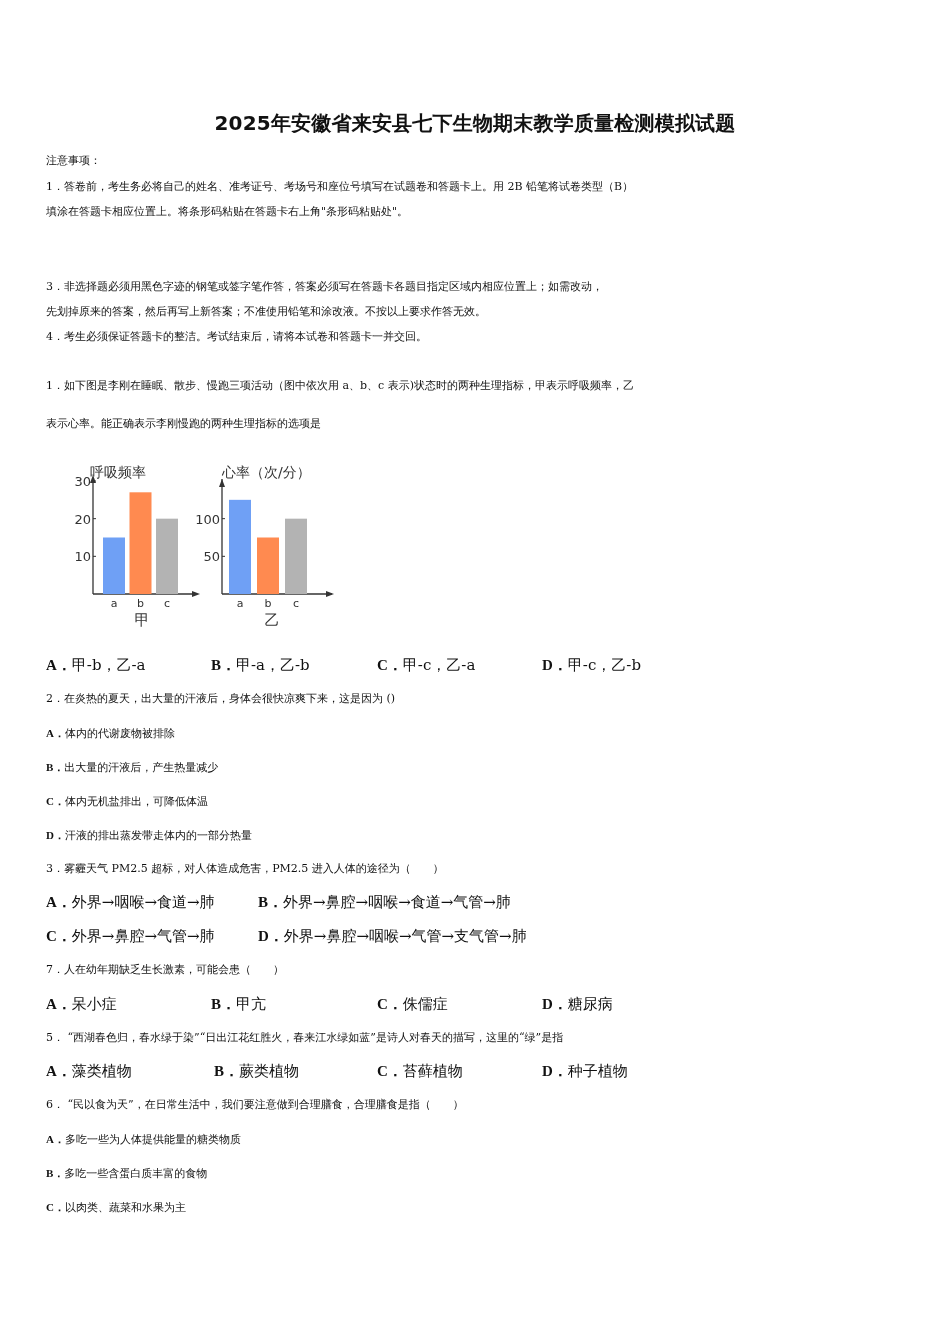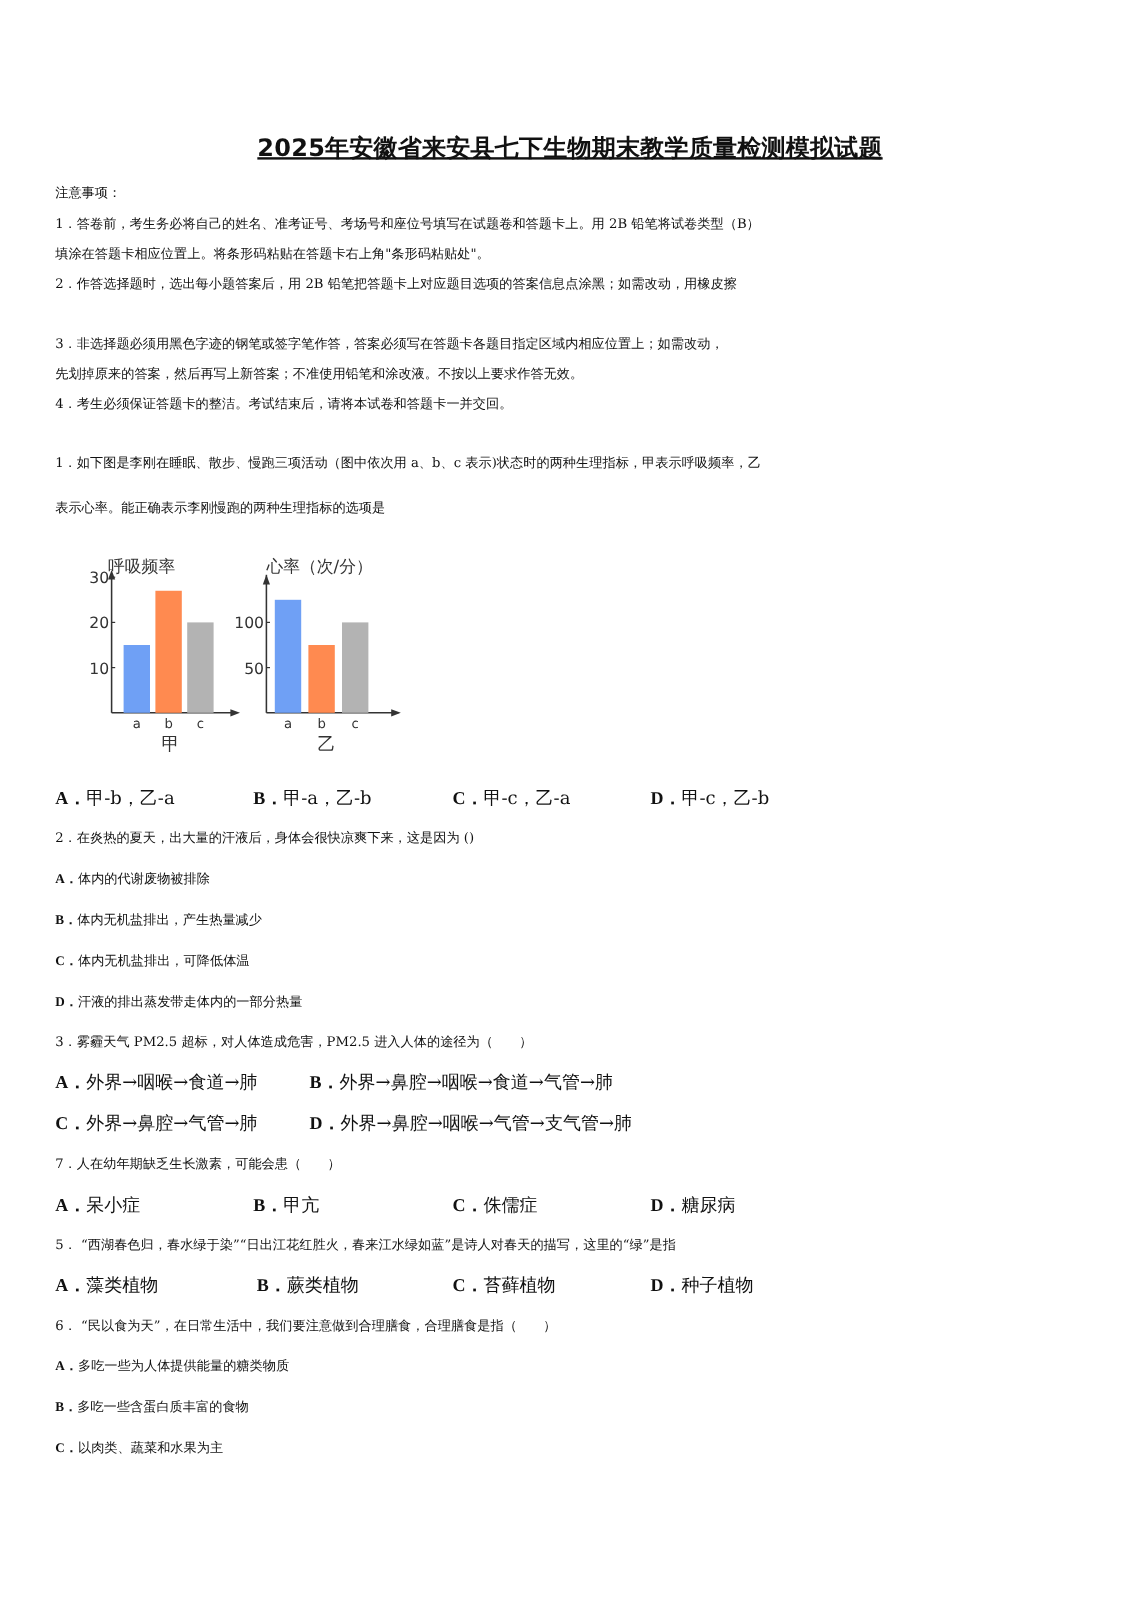--- a/index.html
+++ b/index.html
@@ -1,37 +1,36 @@
 <!DOCTYPE html>
 <html><head>
 <meta charset="utf-8">
 <style>
   html, body { margin: 0; padding: 0; background: #ffffff; }
   body { width: 950px; height: 1344px; position: relative; overflow: hidden; color: #111; font-family: "DejaVu Serif", "Liberation Serif", serif; }
   .page { position: absolute; left: 0; top: 0; width: 950px; height: 1344px; }
-  .title { position: absolute; left: 0; width: 950px; top: 110px; text-align: center; font-family: "DejaVu Sans", "Liberation Sans", sans-serif; font-weight: bold; font-size: 20px; letter-spacing: 0.2px; text-decoration: underline; }
+  .title { position: absolute; left: 0; width: 950px; top: 110px; text-align: center; font-family: "DejaVu Sans", "Liberation Sans", sans-serif; font-weight: bold; font-size: 20px; letter-spacing: 0.2px; }
   .line { position: absolute; left: 46px; font-size: 11px; white-space: nowrap; line-height: 20px; }
   .notice { font-size: 11px; }
   .opt-label { font-weight: bold; font-family: "Liberation Serif", "DejaVu Serif", serif; }
   .opts4 { position: absolute; left: 46px; font-size: 15px; height: 20px; line-height: 20px; white-space: nowrap; }
   .opts4 span.o { position: absolute; top: 0; }
   .charts { position: absolute; left: 70px; top: 455px; width: 280px; height: 180px; }
   svg text { font-family: "DejaVu Sans", "Liberation Sans", sans-serif; }
 </style>
 </head>
 <body>
 
 <div class="page">
 
   <div class="title">2025年安徽省来安县七下生物期末教学质量检测模拟试题</div>
 
   <div class="line notice" style="top:151px">注意事项：</div>
   <div class="line notice" style="top:177px">1．答卷前，考生务必将自己的姓名、准考证号、考场号和座位号填写在试题卷和答题卡上。用 2B 铅笔将试卷类型（B）</div>
   <div class="line notice" style="top:202px">填涂在答题卡相应位置上。将条形码粘贴在答题卡右上角"条形码粘贴处"。</div>
-  <div class="line notice" style="top:227px">2．作答选择题时，选出每小题答案后，用 2B 铅笔把答题卡上对应题目选项的答案信息点涂黑；如需改动，用橡皮擦</div>
   <div class="line notice" style="top:277px">3．非选择题必须用黑色字迹的钢笔或签字笔作答，答案必须写在答题卡各题目指定区域内相应位置上；如需改动，</div>
   <div class="line notice" style="top:302px">先划掉原来的答案，然后再写上新答案；不准使用铅笔和涂改液。不按以上要求作答无效。</div>
   <div class="line notice" style="top:327px">4．考生必须保证答题卡的整洁。考试结束后，请将本试卷和答题卡一并交回。</div>
 
   <div class="line" style="top:376px">1．如下图是李刚在睡眠、散步、慢跑三项活动（图中依次用 a、b、c 表示)状态时的两种生理指标，甲表示呼吸频率，乙</div>
   <div class="line" style="top:414px">表示心率。能正确表示李刚慢跑的两种生理指标的选项是</div>
 
   <div class="charts">
     <svg width="280" height="180" viewBox="0 0 280 180">
 
@@ -91,21 +90,21 @@
 
   <div class="opts4" style="top:655px; width:860px">
     <span class="o" style="left:0"><span class="opt-label">A．</span><span>甲-b，乙-a</span></span>
     <span class="o" style="left:165px"><span class="opt-label">B．</span><span>甲-a，乙-b</span></span>
     <span class="o" style="left:331px"><span class="opt-label">C．</span><span>甲-c，乙-a</span></span>
     <span class="o" style="left:496px"><span class="opt-label">D．</span><span>甲-c，乙-b</span></span>
   </div>
 
   <div class="line" style="top:689px">2．在炎热的夏天，出大量的汗液后，身体会很快凉爽下来，这是因为 ()</div>
   <div class="line" style="top:723px"><span class="opt-label">A．</span><span>体内的代谢废物被排除</span></div>
-  <div class="line" style="top:757px"><span class="opt-label">B．</span><span>体内无机盐排出，产生热量减少</span></div>
+  <div class="line" style="top:757px"><span class="opt-label">B．</span><span>出大量的汗液后，产生热量减少</span></div>
   <div class="line" style="top:791px"><span class="opt-label">C．</span><span>体内无机盐排出，可降低体温</span></div>
   <div class="line" style="top:825px"><span class="opt-label">D．</span><span>汗液的排出蒸发带走体内的一部分热量</span></div>
 
   <div class="line" style="top:859px">3．雾霾天气 PM2.5 超标，对人体造成危害，PM2.5 进入人体的途径为（　　）</div>
   <div class="opts4" style="top:926px; width:860px">
     <span class="o" style="left:0"><span class="opt-label">C．</span><span>外界→鼻腔→气管→肺</span></span>
     <span class="o" style="left:212px"><span class="opt-label">D．</span><span>外界→鼻腔→咽喉→气管→支气管→肺</span></span>
   </div>
   <div class="opts4" style="top:892px; width:860px">
     <span class="o" style="left:0"><span class="opt-label">A．</span><span>外界→咽喉→食道→肺</span></span>

